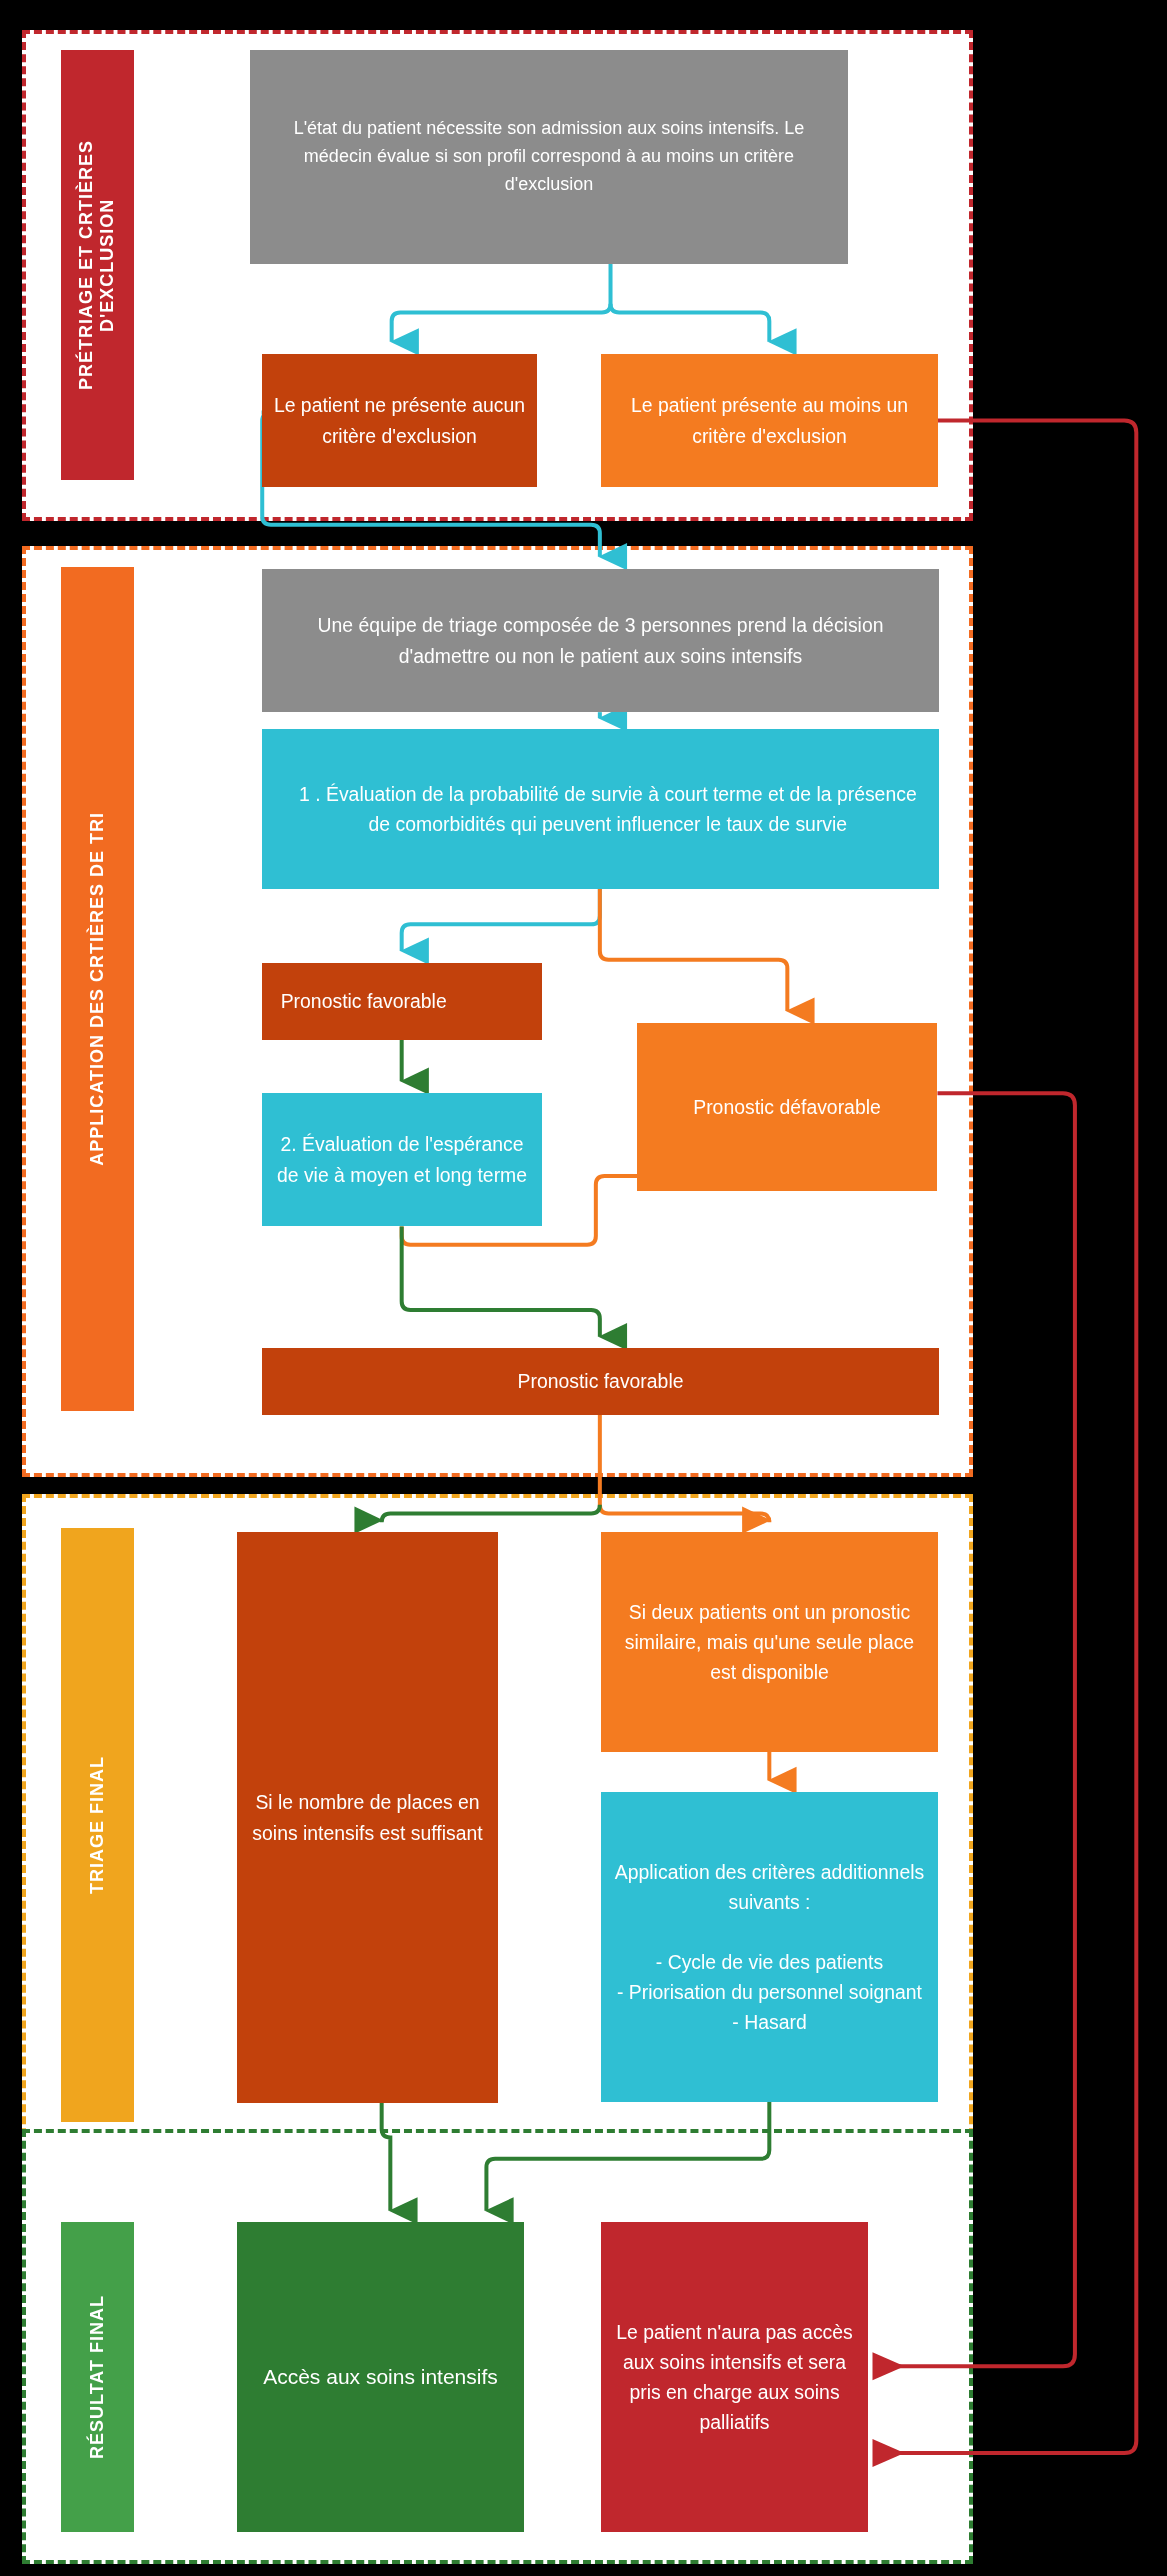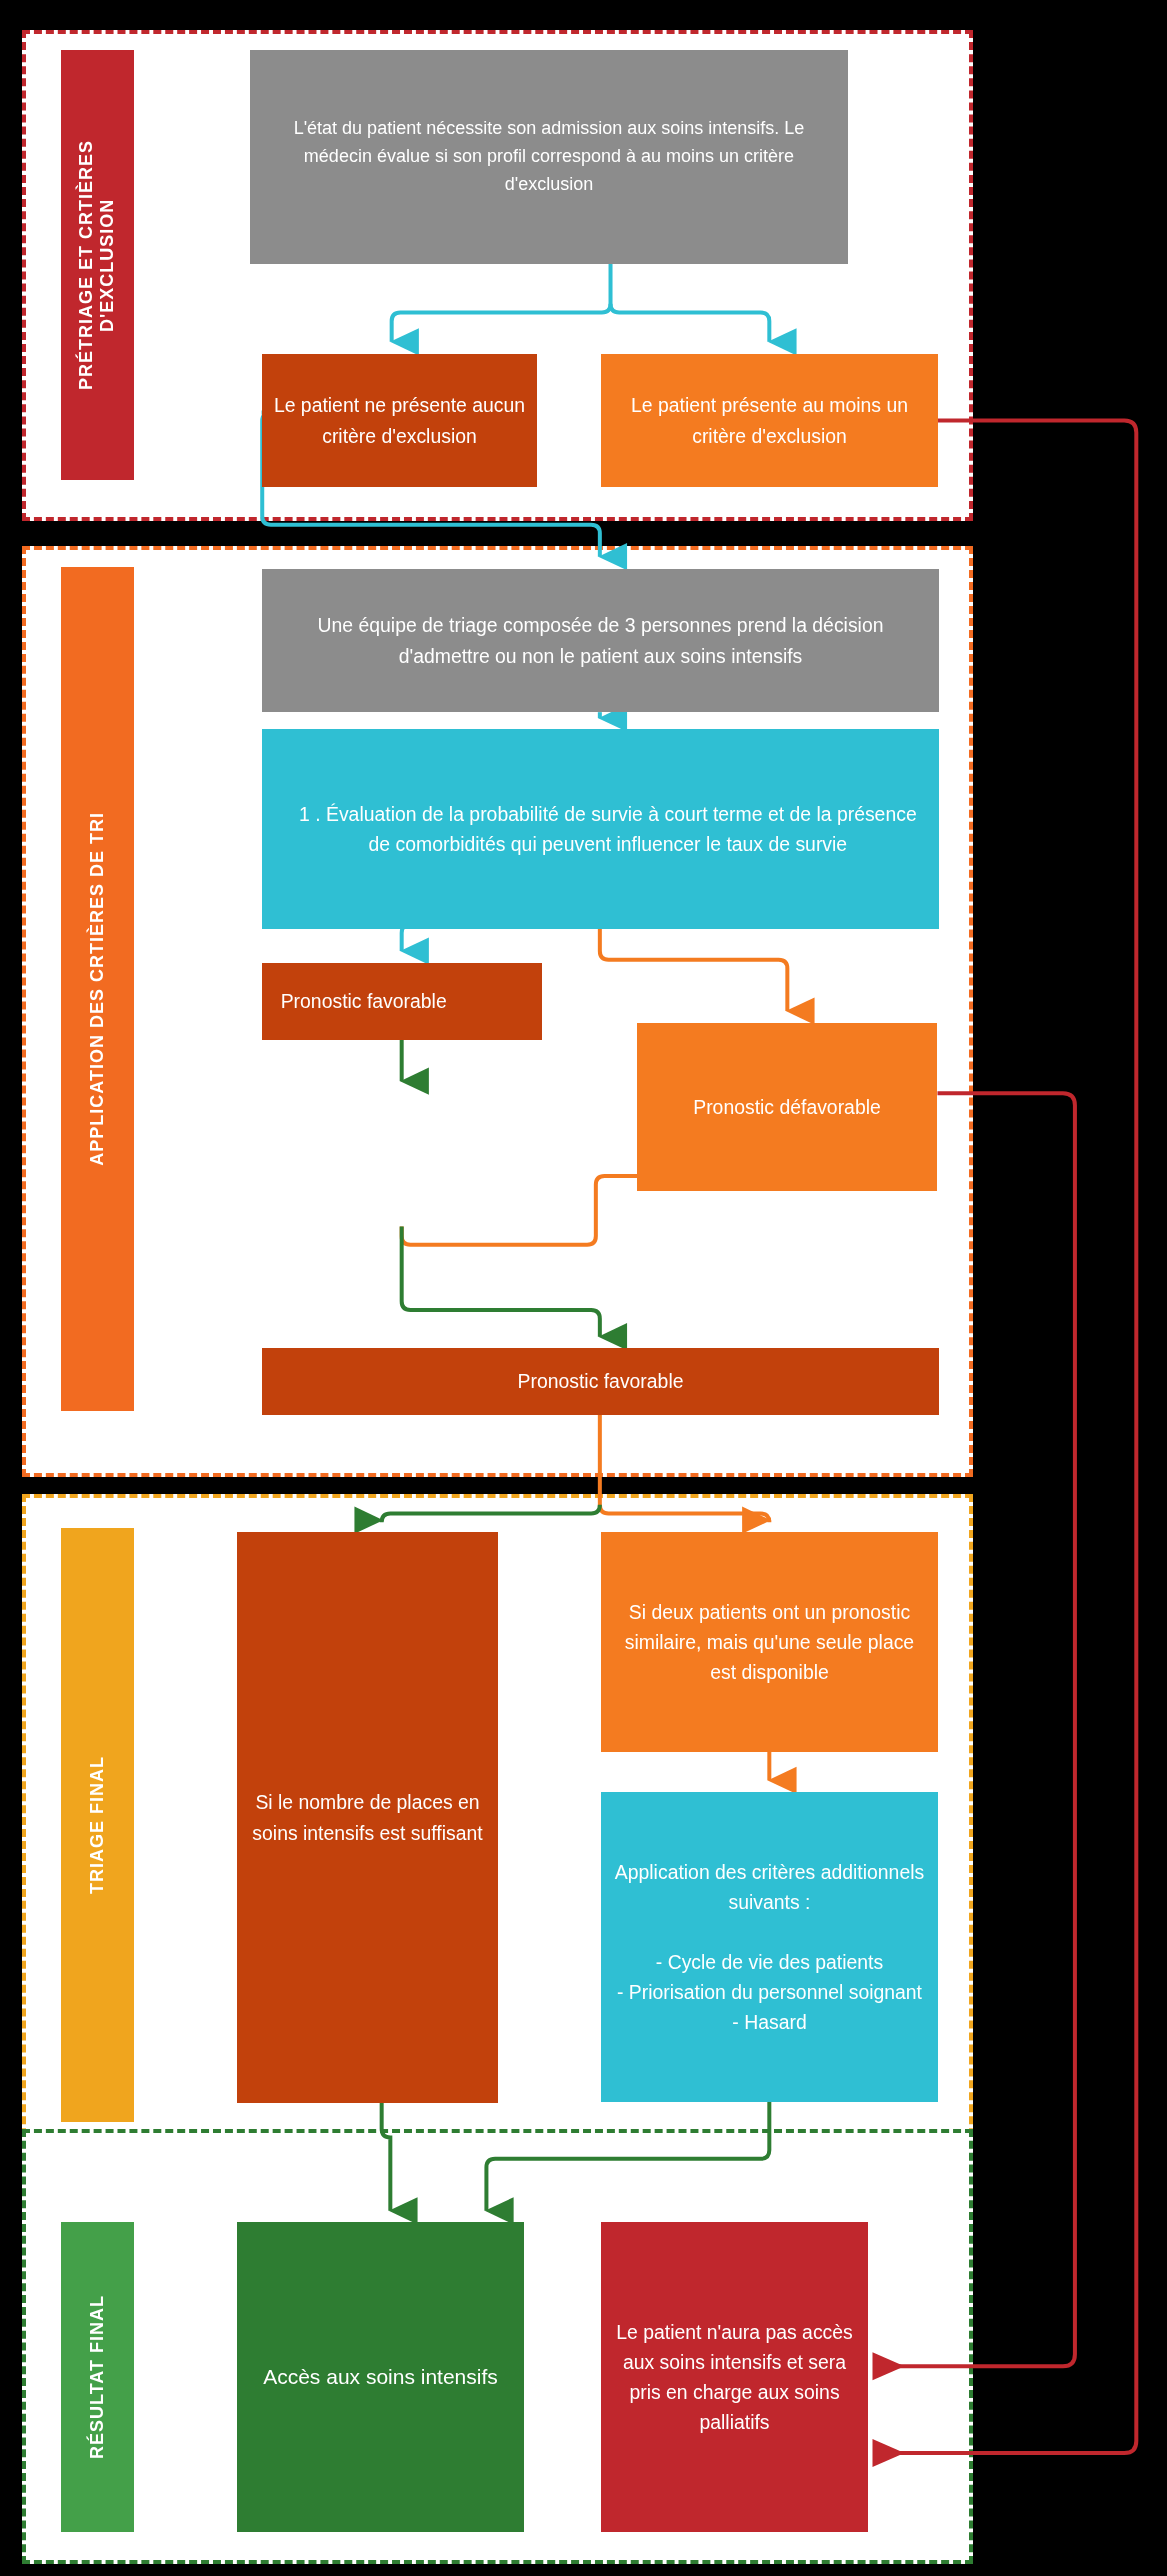--- a/index.html
+++ b/index.html
@@ -45,21 +45,21 @@
   .cyan  {background:#2FBFD3;}
   .red   {background:#C0272D;}
 
   
   #b-etat      {left:250px; top:50px;  width:598px; height:214px; font-size:18px;}
   #b-aucun     {left:262px; top:354px; width:275px;  height:133px; font-size:19.4px;}
   #b-aumoins   {left:601px; top:354px; width:337px;  height:133px; font-size:19.4px;}
 
   
   #b-equipe    {left:262px; top:569px;  width:677px; height:143px; font-size:19.4px;}
-  #b-eval1     {left:262px; top:729px; width:677px; height:200px; font-size:19.4px;padding-left:24px;}
+  #b-eval1     {left:262px; top:729px; width:677px; height:160px; font-size:19.4px;padding-left:24px;}
   #b-prono-fav1{left:262px; top:963px; width:280px;  height:77px; font-size:19.4px; justify-content:flex-start;padding-left:18.7px;}
   #b-prono-def {left:637px; top:1023px; width:300px;  height:168px; font-size:19.4px;}
   #b-eval2     {left:262px; top:1093px; width:280px;  height:133px; font-size:19.4px;}
   #b-prono-fav2{left:262px; top:1348px; width:677px; height:67px; font-size:19.4px;}
 
   
   #b-deuxpat   {left:601px; top:1532px; width:337px; height:220px; font-size:19.4px;}
   #b-nbplaces  {left:237px; top:1532px; width:261px; height:571px; font-size:19.4px;}
   #b-critadd   {left:601px; top:1792px; width:337px; height:310px; font-size:19.4px;}
 
@@ -176,20 +176,21 @@
   </div>
 
   <div class="box gray" id="b-etat">L'état du patient nécessite son admission aux soins intensifs. Le médecin évalue si son profil correspond à au moins un critère d'exclusion</div>
   <div class="box green" id="b-aucun">Le patient ne présente aucun critère d'exclusion</div>
   <div class="box orange" id="b-aumoins">Le patient présente au moins un critère d'exclusion</div>
 
   <div class="box gray" id="b-equipe">Une équipe de triage composée de 3 personnes prend la décision d'admettre ou non le patient aux soins intensifs</div>
   <div class="box cyan" id="b-eval1">1 . Évaluation de la probabilité de survie à court terme et de la présence de comorbidités qui peuvent influencer le taux de survie</div>
   <div class="box green" id="b-prono-fav1">Pronostic favorable</div>
   <div class="box orange" id="b-prono-def">Pronostic défavorable</div>
+  <div class="box cyan" id="b-eval2">2. Évaluation de l'espérance de vie à moyen et long terme</div>
   <div class="box green" id="b-prono-fav2">Pronostic favorable</div>
 
   <div class="box orange" id="b-deuxpat">Si deux patients ont un pronostic similaire, mais qu'une seule place est disponible</div>
   <div class="box green" id="b-nbplaces">Si le nombre de places en soins intensifs est suffisant</div>
   <div class="box cyan" id="b-critadd">Application des critères additionnels suivants :
 
 - Cycle de vie des patients
 - Priorisation du personnel soignant
 - Hasard</div>
 

